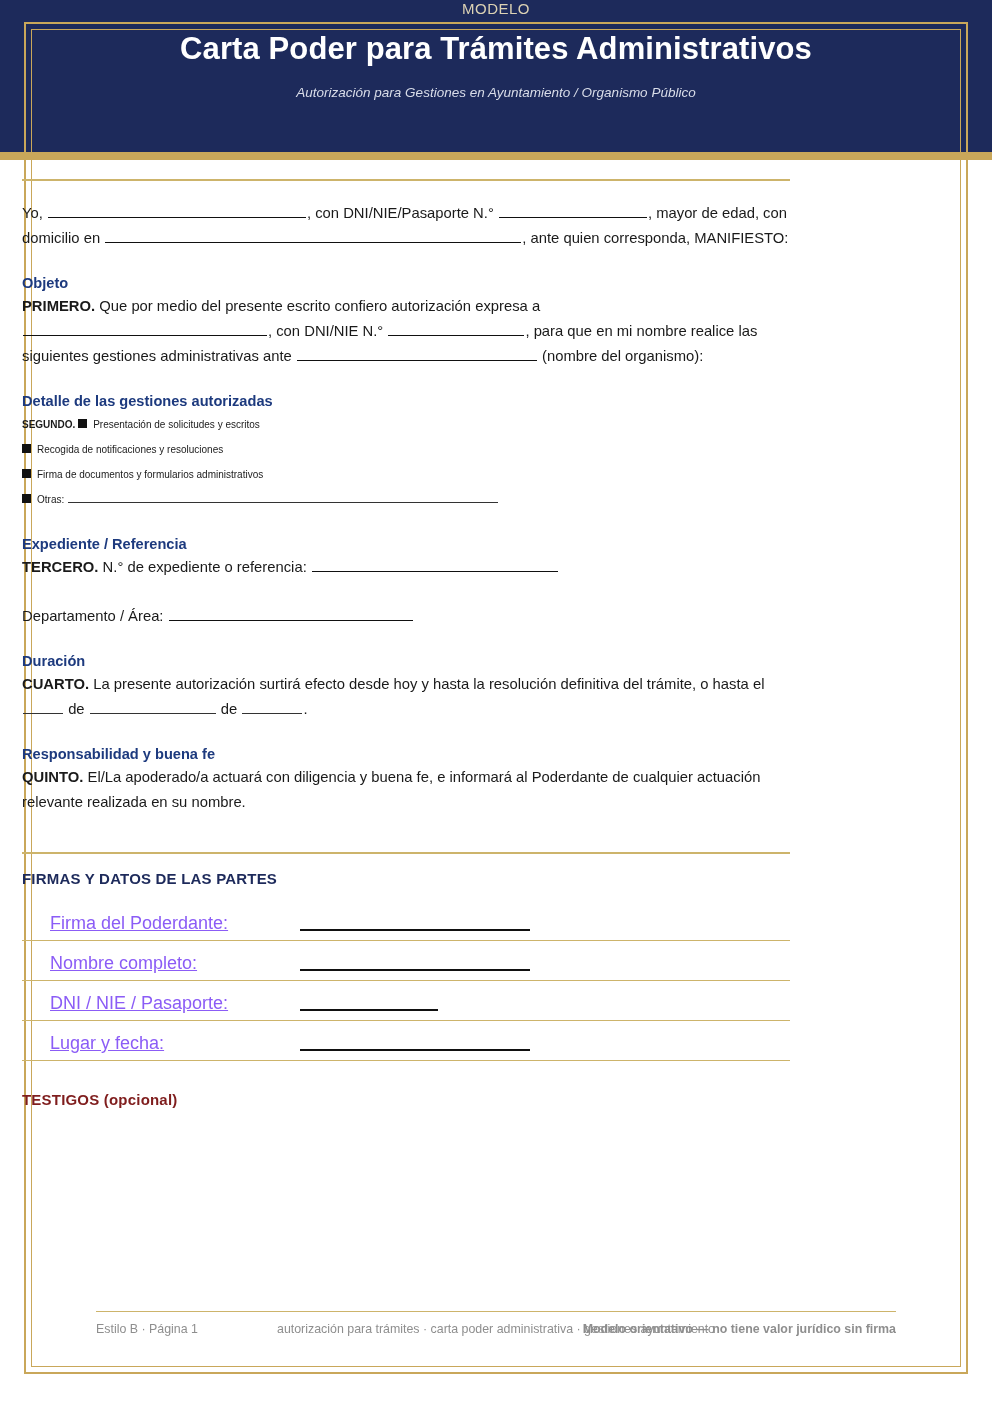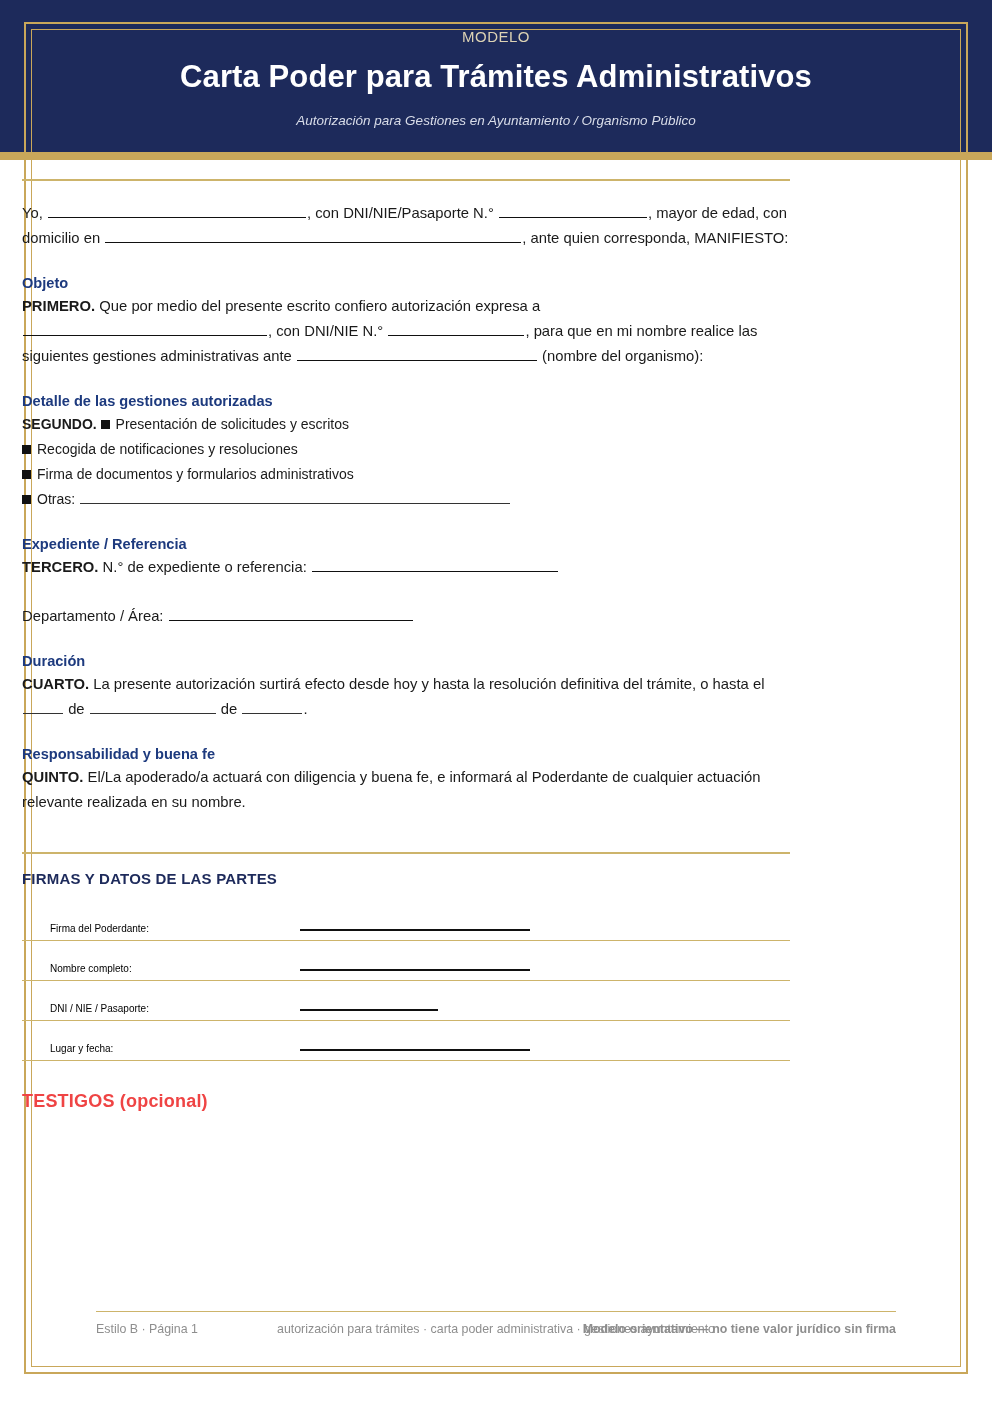--- a/index.html
+++ b/index.html
@@ -66,21 +66,20 @@
   
   .header-content {
     position: absolute;
     left: 0; top: 0;
     width: 992px;
     height: 152px;
     z-index: 3;
     text-align: center;
   }
   .modelo-label {
-    margin-top: 28px;
     font-size: 15px;
     letter-spacing: 0.5px;
     color: #dcd2b4;
   }
   .doc-title {
     margin-top: 14px;
     font-size: 31px;
     font-weight: bold;
     color: #ffffff;
     letter-spacing: 0.1px;
@@ -131,23 +130,23 @@
   }
   h3.block-head {
     margin: 0 0 14px 0;
     font-size: 15px;
     font-weight: bold;
     color: #1d2a5b;
     letter-spacing: 0.2px;
   }
   h3.testigos-head {
     margin: 0;
-    font-size: 18px;
-    font-weight: bold;
-    color: #ef4444;
+    font-size: 15px;
+    font-weight: bold;
+    color: #7f1d1d;
     letter-spacing: 0.2px;
   }
   .lead { font-weight: bold; }
 
   .blank {
     display: inline-block;
     border-bottom: 1.6px solid #111111;
     vertical-align: baseline;
     margin: 0 1px;
     height: 14px;
@@ -159,21 +158,21 @@
     margin: 0 1px;
     height: 13px;
   }
 
   ul.gestiones {
     list-style: none;
     margin: 0;
     padding: 0;
   }
   ul.gestiones li {
-    font-size: 14px;
+    font-size: 10px;
     line-height: 25px;
   }
   .bullet-sq {
     display: inline-block;
     width: 9px; height: 9px;
     background: #111111;
     margin-right: 6px;
     vertical-align: 0;
   }
 
@@ -182,23 +181,24 @@
   .sig-row {
     display: flex;
     align-items: flex-end;
     border-bottom: 1.4px solid #cdb46b;
     height: 40px;
     padding-left: 28px;
     box-sizing: border-box;
   }
   .sig-label {
     width: 250px;
-    font-size: 10px;
-    color: #000000;
+    font-size: 18px;
+    color: #8b5cf6;
     padding-bottom: 6px;
+    text-decoration: underline;
   }
   .sig-line-wrap { padding-bottom: 5px; }
   .sig-line {
     display: inline-block;
     border-bottom: 2px solid #111111;
     height: 10px;
   }
 
   
   .footer-wrap {

